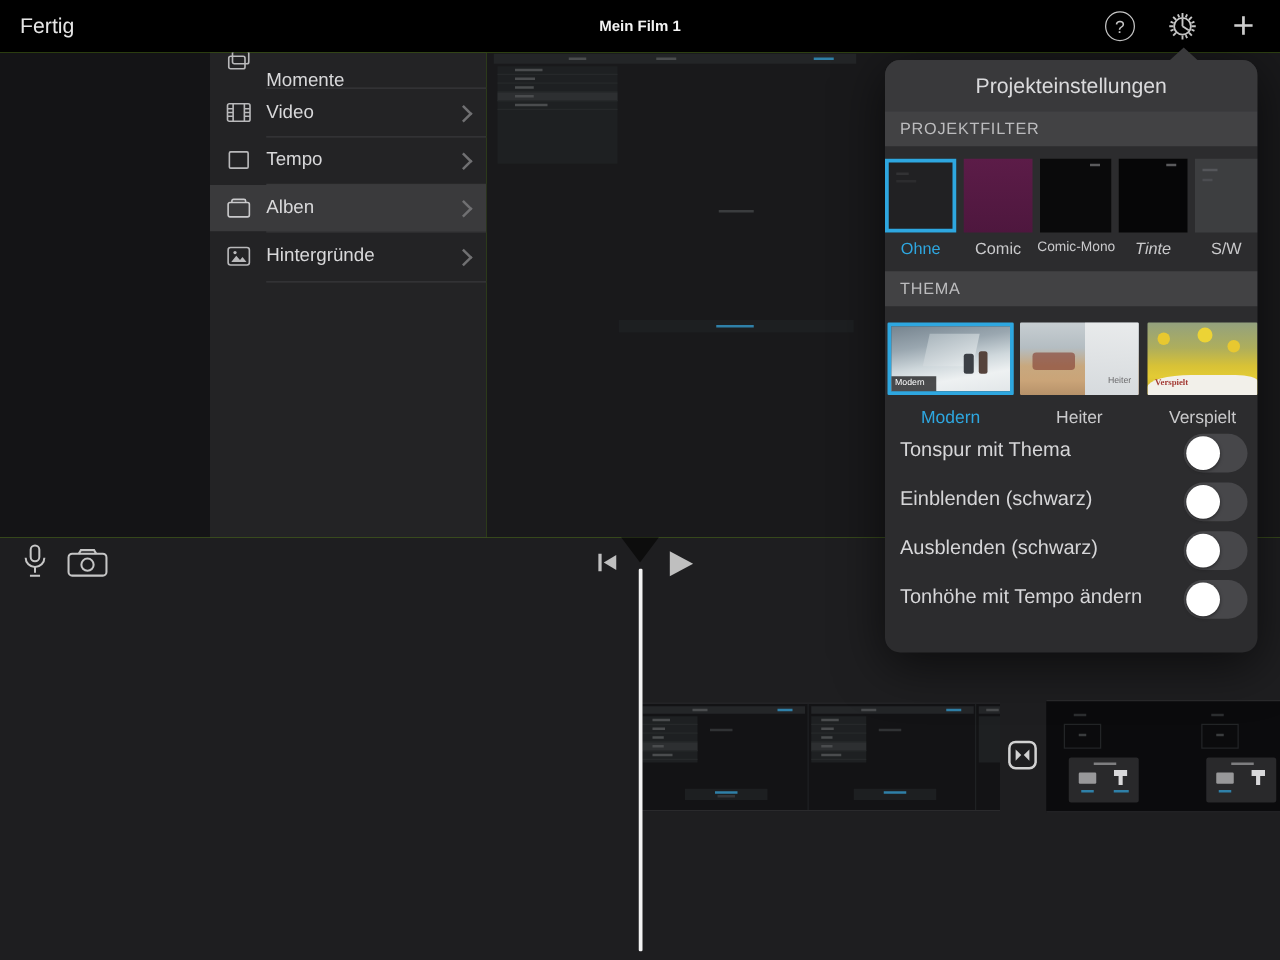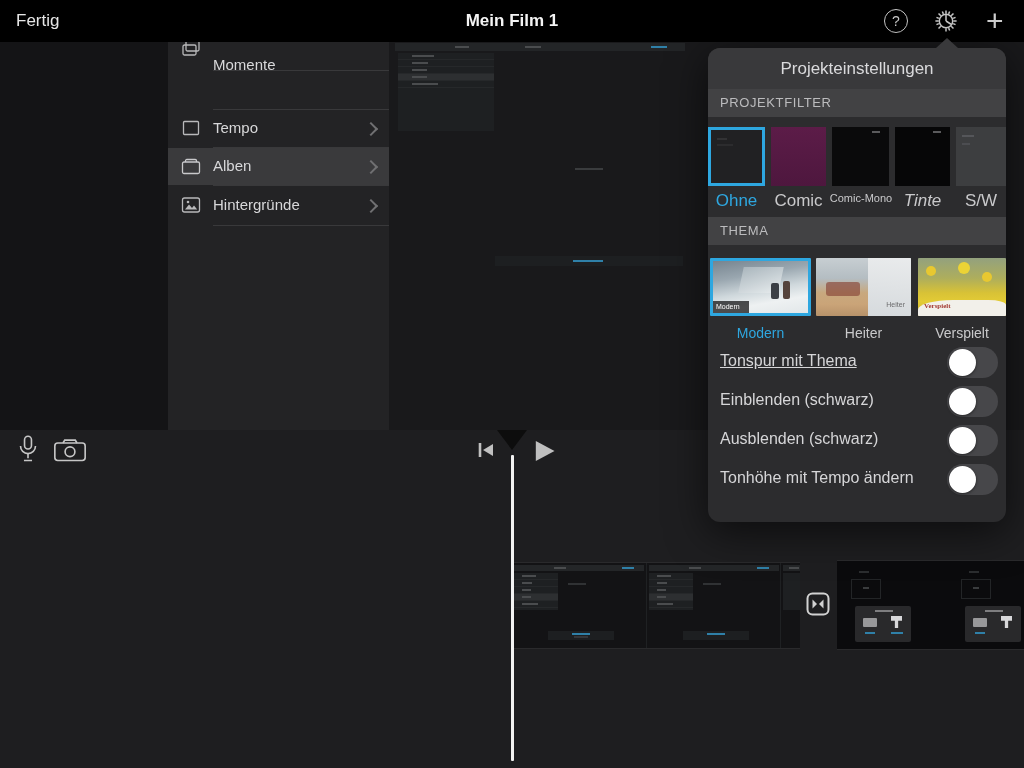--- a/index.html
+++ b/index.html
@@ -3,21 +3,21 @@
 <meta charset="utf-8">
 <style>
   html,body{margin:0;padding:0;background:#000;}
   #app{position:relative;width:1024px;height:768px;background:#84cc16;overflow:hidden;
        font-family:"Liberation Sans",sans-serif;-webkit-font-smoothing:antialiased;}
   .abs{position:absolute;}
 
   
   #topbar{left:0;top:0;width:1024px;height:42px;background:#000;}
   .tb-done{left:16px;top:0;height:42px;line-height:42px;font-size:17px;color:#e6e6e6;cursor:pointer;}
-  .tb-title{left:0;right:0;top:0;height:42px;line-height:42px;text-align:center;font-size:17px;
+  .tb-title{left:0;right:0;top:0;height:42px;line-height:42px;text-align:center;font-size:12px;
             font-weight:700;color:#f4f4f4;}
   .tb-icon{top:8px;width:26px;height:26px;color:#c9c9c9;cursor:pointer;}
   .help-circle{width:22px;height:22px;border:1.5px solid #c9c9c9;border-radius:50%;
                text-align:center;line-height:22px;font-size:14px;color:#c9c9c9;margin-top:1px;}
   .plus-glyph{font-size:30px;font-weight:300;line-height:26px;color:#cfcfcf;}
 
   
   #void-left{left:0;top:42px;width:168px;height:388px;background:#141416;}
   #preview{left:389px;top:42px;width:635px;height:388px;background:#19191b;}
   .pv{background:#232527;}
@@ -37,21 +37,21 @@
            box-shadow:0 10px 40px rgba(0,0,0,.6);overflow:hidden;z-index:5;}
   #popover-arrow{left:936px;top:38px;width:0;height:0;border-left:11px solid transparent;
                  border-right:11px solid transparent;border-bottom:10px solid #39393b;z-index:6;}
   .po-titlebar{left:0;top:0;width:298px;height:41px;background:#39393b;}
   .po-title{left:0;right:0;top:0;height:41px;line-height:41px;text-align:center;font-size:17px;color:#dadadc;}
   .po-strip{left:0;width:298px;height:28px;background:#424244;}
   .po-strip span{position:absolute;left:12px;top:0;height:28px;line-height:28px;font-size:13px;
                  letter-spacing:.6px;color:#bcbcbe;}
   .thumb{top:0;height:59px;background:#1a1a1c;cursor:pointer;box-sizing:border-box;overflow:hidden;}
   .thumb.sel{border:3px solid #2ea7e0;}
-  .f-label{top:0;font-size:17px;color:#c9c9cb;text-align:center;cursor:pointer;}
+  .f-label{top:0;font-size:13px;color:#c9c9cb;text-align:center;cursor:pointer;}
   .f-label.sel{color:#2ea7e0;}
   .theme-thumb{top:0;height:58px;cursor:pointer;box-sizing:border-box;overflow:hidden;border-radius:1px;}
   .theme-thumb.sel{border:3px solid #2ea7e0;}
   .t-overlay{position:absolute;font-size:7px;color:#fff;}
   .toggle-row-label{left:12px;font-size:16px;color:#d6d6d8;}
   .switch{width:51px;height:31px;border-radius:15.5px;background:#47474a;cursor:pointer;}
   .knob{position:absolute;left:2px;top:2px;width:27px;height:27px;border-radius:50%;background:#fff;
         box-shadow:0 1px 3px rgba(0,0,0,.5);}
 
   
@@ -103,20 +103,30 @@
       <svg class="abs sb-icon" style="top:-5px;" viewBox="0 0 24 24">
         <g stroke="#b9b9bb" stroke-width="1.3" fill="none">
           <rect x="7" y="4" width="13" height="10" rx="1.5"></rect>
             <rect x="4" y="8" width="13" height="10" rx="1.5"></rect>
         </g>
       </svg>
       <div class="abs sb-label" style="top:-2px;margin-top:16px;">Momente</div>
     </div>
     <div class="abs sb-sep" style="top:28px;"></div>
 
+    <div class="abs sb-row" style="top:29px;height:38px;">
+      <svg class="abs sb-icon" style="top:7px;" viewBox="0 0 24 24">
+        <g stroke="#b9b9bb" stroke-width="1.3" fill="none">
+          <rect x="3" y="5" width="18" height="14" rx="1.5"></rect>
+          <path d="M7.5 5v14M16.5 5v14M3 9h4.5M3 12h4.5M3 15h4.5M16.5 9H21M16.5 12H21M16.5 15H21"></path>
+        </g>
+      </svg>
+      <div class="abs sb-label" style="top:10px;">Video</div>
+      <div class="abs sb-chevron" style="top:15px;"></div>
+    </div>
     <div class="abs sb-sep" style="top:67px;"></div>
 
     <div class="abs sb-row" style="top:68px;height:37px;">
       <svg class="abs sb-icon" style="top:6px;" viewBox="0 0 24 24">
         <g stroke="#b9b9bb" stroke-width="1.3" fill="none">
             <rect x="4.5" y="5.5" width="15" height="13" rx="1"></rect>
           </g>
       </svg>
       <div class="abs sb-label" style="top:9px;">Tempo</div>
       <div class="abs sb-chevron" style="top:14px;"></div>
@@ -233,21 +243,21 @@
       <div class="abs" style="left:40px;top:4px;width:12px;height:12px;border-radius:50%;background:#ecd335;"></div>
       <div class="abs" style="left:64px;top:14px;width:10px;height:10px;border-radius:50%;background:#e8c830;"></div>
       <div class="abs" style="left:0;bottom:0;width:88px;height:16px;background:#f2f0ea;border-radius:40% 20% 0 0/60% 30% 0 0;">
         <span class="t-overlay" style="left:6px;top:2px;color:#a33a34;font-family:'Liberation Serif',serif;font-weight:700;">Verspielt</span>
       </div>
     </div>
     <div class="abs f-label sel" style="left:2px;top:277px;width:101px;font-size:14px;">Modern</div>
     <div class="abs f-label" style="left:108px;top:277px;width:95px;font-size:14px;">Heiter</div>
     <div class="abs f-label" style="left:210px;top:277px;width:88px;font-size:14px;">Verspielt</div>
 
-    <div class="abs toggle-row-label" style="top:304px;text-decoration:underline;">Tonspur mit Thema</div>
+    <div class="abs toggle-row-label" style="top:304px;">Tonspur mit Thema</div>
     <div class="abs switch" style="right:8px;top:299px;">
         <div class="knob"></div>
       </div>
 
     <div class="abs toggle-row-label" style="top:343px;">Einblenden (schwarz)</div>
     <div class="abs switch" style="right:8px;top:338px;">
         <div class="knob"></div>
       </div>
 
     <div class="abs toggle-row-label" style="top:382px;">Ausblenden (schwarz)</div>

